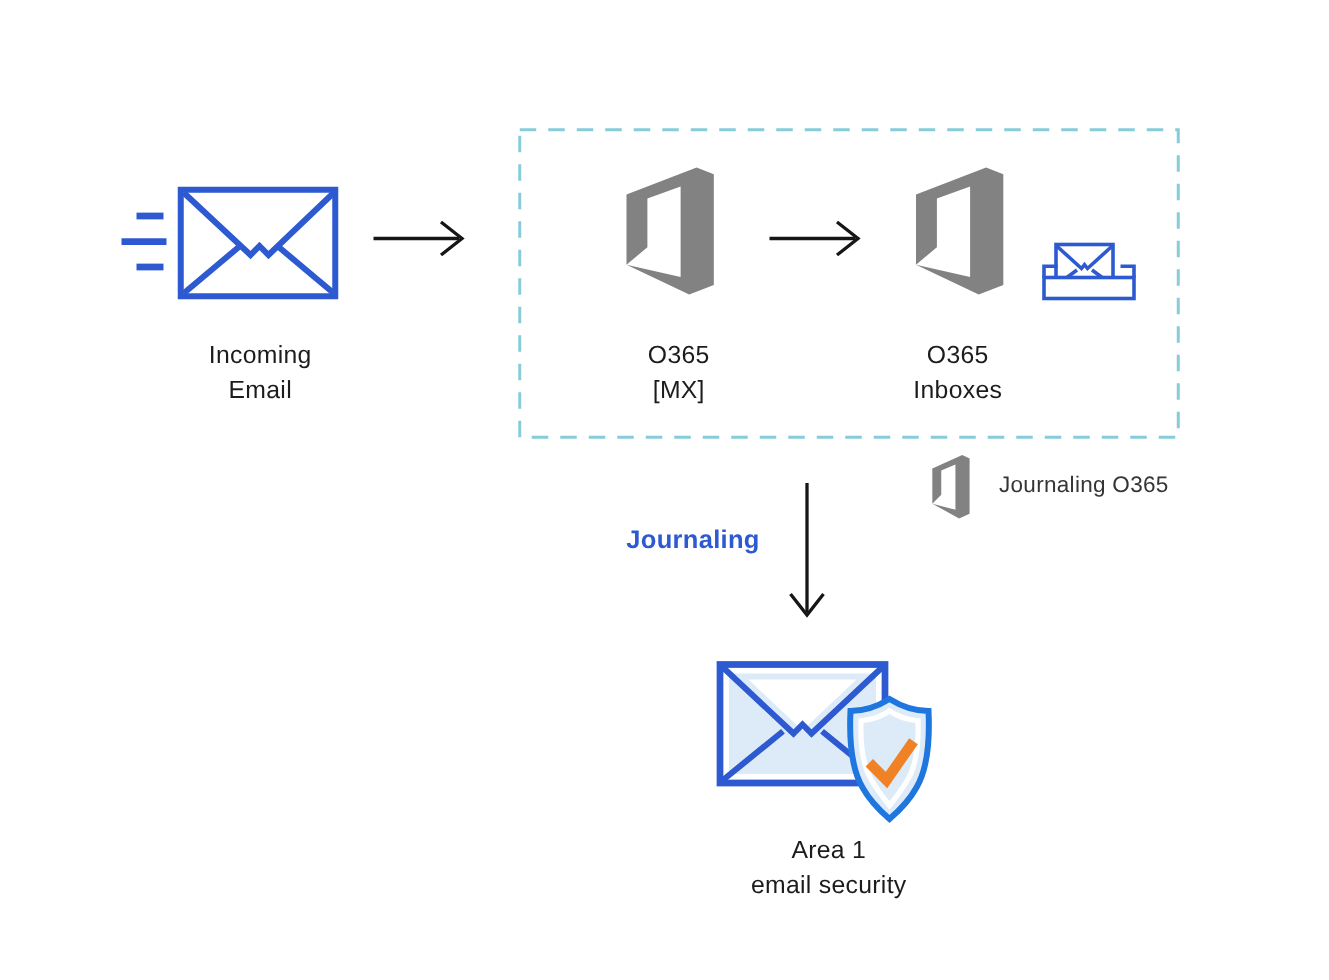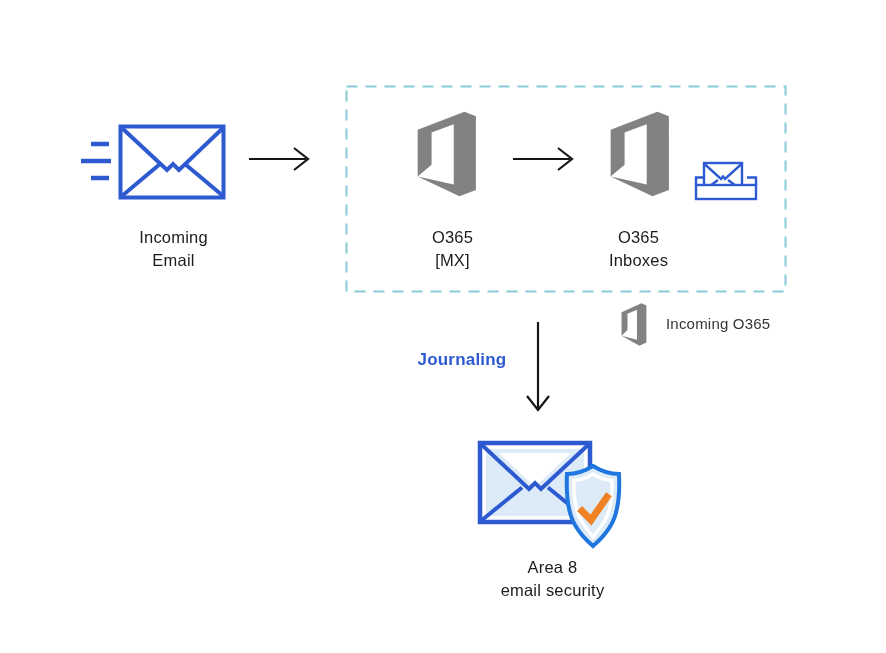--- a/index.html
+++ b/index.html
@@ -76,21 +76,21 @@
     <rect x="10" y="3" width="38" height="28" class="f-white s-blue" stroke-width="2.4"></rect>
     <path d="M10.5,4 L27,19 L29,16.5 L31,19 L47.5,4" class="f-none s-blue" stroke-width="2.4"></path>
     <path d="M10.5,30 L24,20 M47.5,30 L34,20" class="f-none s-blue" stroke-width="2.4"></path>
     <path d="M11,17.5 H2 V25 M53,17.5 H62 V25" class="f-none s-blue" stroke-width="2.4"></path>
     <rect x="2" y="25" width="60" height="14" class="f-white s-blue" stroke-width="2.4"></rect>
   </svg>
 
   <svg class="abs" style="left:617px;top:302px" width="35" height="45" viewBox="0 0 100 100" preserveAspectRatio="none">
     <path fill-rule="evenodd" class="f-gray" d="M13,23 L70,3 L84,8 L84,90 L64,97 L13,75 Z M30,26 L57,17 L57,84 L13,75 L30,62 Z"></path>
   </svg>
-  <div class="legend-label" style="left:666px;top:315px">Incoming O365</div>
+  <div class="legend-label" style="left:666px;top:315px">Journaling O365</div>
 
   <div class="flow-label" style="left:462px;top:350px">Journaling</div>
   <svg class="abs" style="left:523px;top:320px" width="30" height="102" viewBox="0 0 30 102">
     <line x1="15" y1="2" x2="15" y2="88" class="s-ink" stroke-width="2.2"></line>
     <path d="M4,76 L15,90 L26,76" class="f-none s-ink" stroke-width="2.2"></path>
   </svg>
 
   <svg class="abs" style="left:477px;top:440px" width="117" height="87" viewBox="0 0 117 87">
     <rect x="3" y="3" width="110" height="79" class="f-white s-blue" stroke-width="4.5"></rect>
     <rect x="9" y="9" width="98" height="67" class="f-lblue"></rect>
@@ -112,17 +112,17 @@
   </div>
   <div class="node-label" style="left:447px;top:226px">
     <span>O365</span>
     <span>[MX]</span>
   </div>
   <div class="node-label" style="left:633px;top:226px">
     <span>O365</span>
     <span>Inboxes</span>
   </div>
   <div class="node-label" style="left:547px;top:556px">
-    <span>Area 8</span>
+    <span>Area 1</span>
     <span>email security</span>
   </div>
 
 </div>
 
 </body></html>

